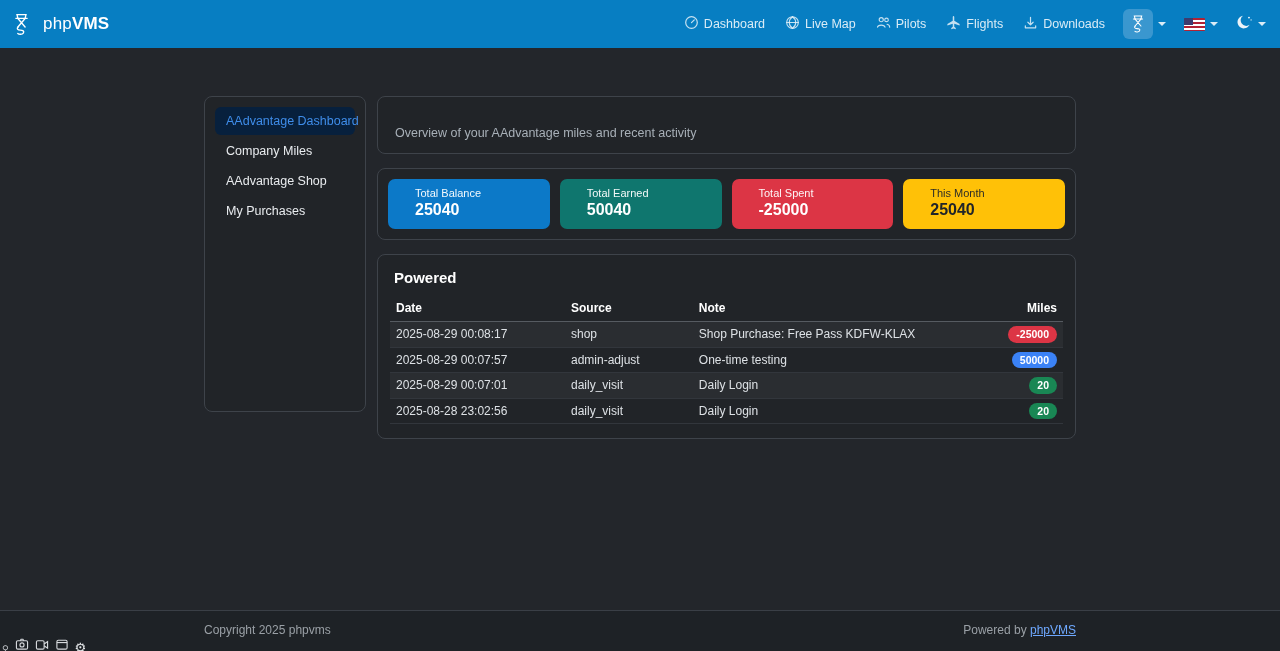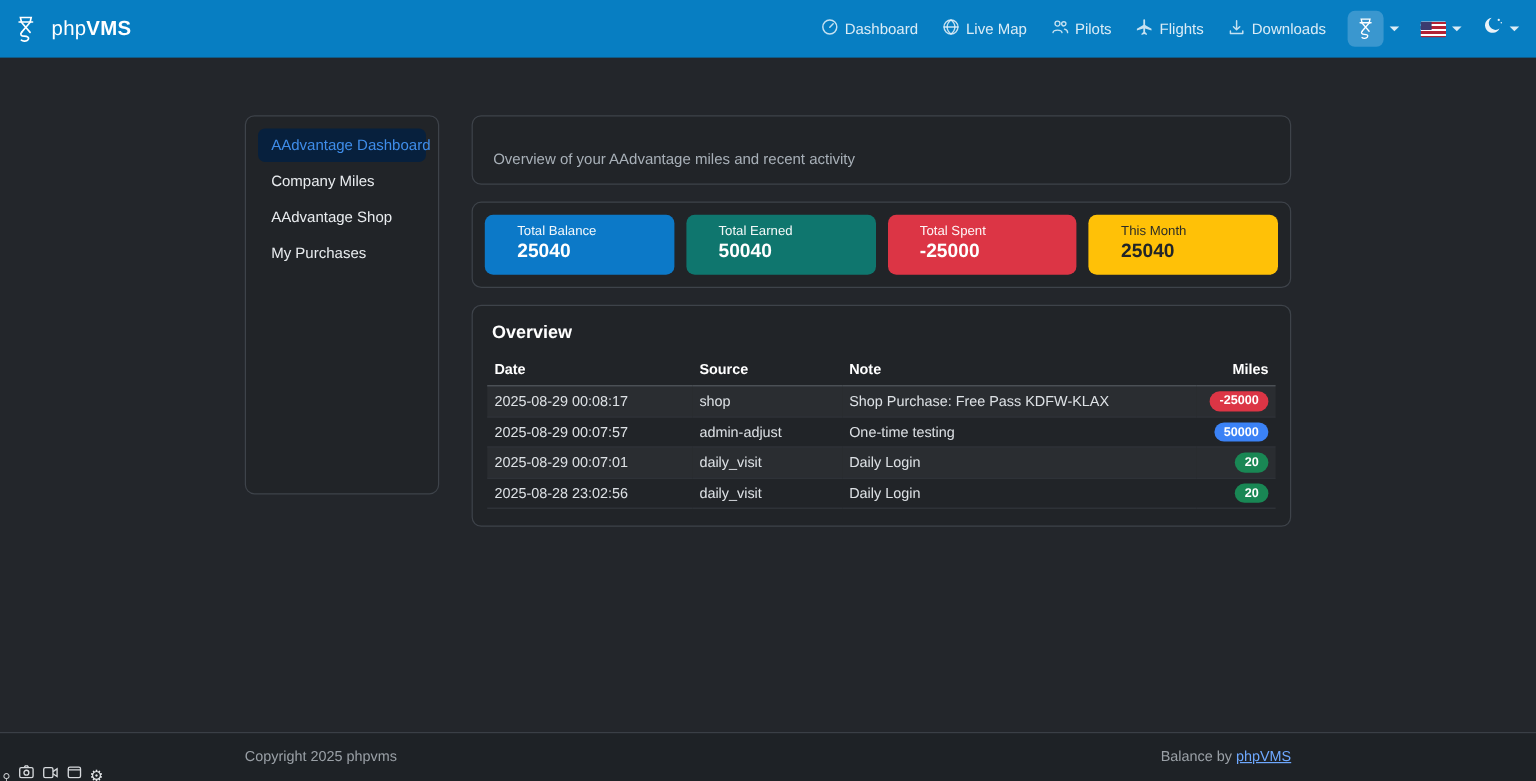--- a/index.html
+++ b/index.html
@@ -37,21 +37,21 @@
     display:flex; align-items:center; justify-content:center;
   }
   .flag { width:21px; height:13px; position:relative; border-radius:1px; overflow:hidden;
     background:repeating-linear-gradient(#b22234 0 2px,#fff 2px 4px); }
   .flag::after{ content:""; position:absolute; left:0; top:0; width:9px; height:7px; background:#3c3b6e; }
   .moon-wrap { color:#eaf2f8; display:flex; align-items:center; }
 
   
   .page { flex:1 1 auto; }
   .container { width:872px; margin:0 auto; padding-top:48px; }
-  .row { display:flex; gap:27px; align-items:stretch; }
+  .row { display:flex; gap:11px; align-items:stretch; }
   .card {
     background:#212428; border:1px solid #3e434a; border-radius:8px;
   }
   
   .sidebar-col { width:162px; flex:0 0 162px; }
   .sidebar-card { height:316px; padding:10px; }
   .side-item {
     font-size:12.5px; color:#e9ecef; padding:7px 11px; border-radius:6px;
     margin-bottom:2px; cursor:pointer; white-space:nowrap;
   }
@@ -228,21 +228,21 @@
             <div class="stat-label">Total Spent</div>
             <div class="stat-value">-25000</div>
           </div>
           <div class="stat" style="background:#ffc107;color:#212529">
             <div class="stat-label">This Month</div>
             <div class="stat-value">25040</div>
           </div>
         </div>
 
         <div class="card hist-card">
-          <div class="hist-title">Overview</div>
+          <div class="hist-title">Powered</div>
           <table>
             <thead>
               <tr>
                 <th class="col-date">Date</th>
                 <th class="col-source">Source</th>
                 <th class="col-note">Note</th>
                 <th class="col-miles">Miles</th>
               </tr>
             </thead>
             <tbody>
@@ -274,21 +274,21 @@
           </table>
         </div>
       </div>
     </div>
   </div>
 </div>
 
 <div class="footer">
   <div class="footer-inner">
     <span>Copyright 2025 phpvms</span>
-    <span><span>Balance by </span><a>phpVMS</a></span>
+    <span><span>Powered by </span><a>phpVMS</a></span>
   </div>
 </div>
 
 <div class="overlay-bar">
   <span class="overlay-grip">⚲</span>
   <span>
     <svg width="14" height="13" viewBox="0 0 14 14" fill="none" stroke="currentColor" stroke-width="1.2">
       <rect x="1" y="4" width="12" height="9" rx="1.5"></rect>
         <circle cx="7" cy="8.5" r="2.2"></circle>
         <path d="M5 4l1-1.6h2L9 4"></path>

